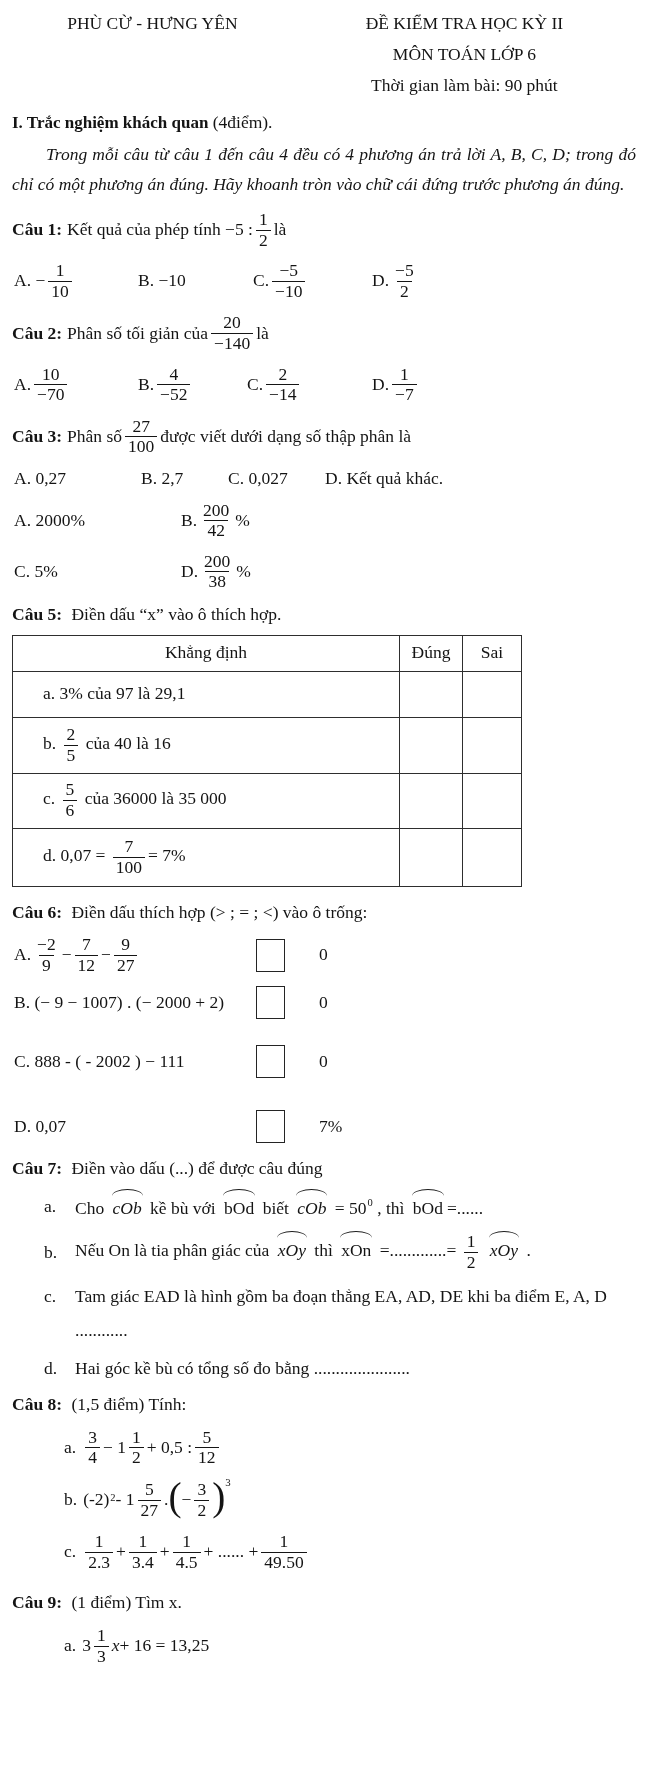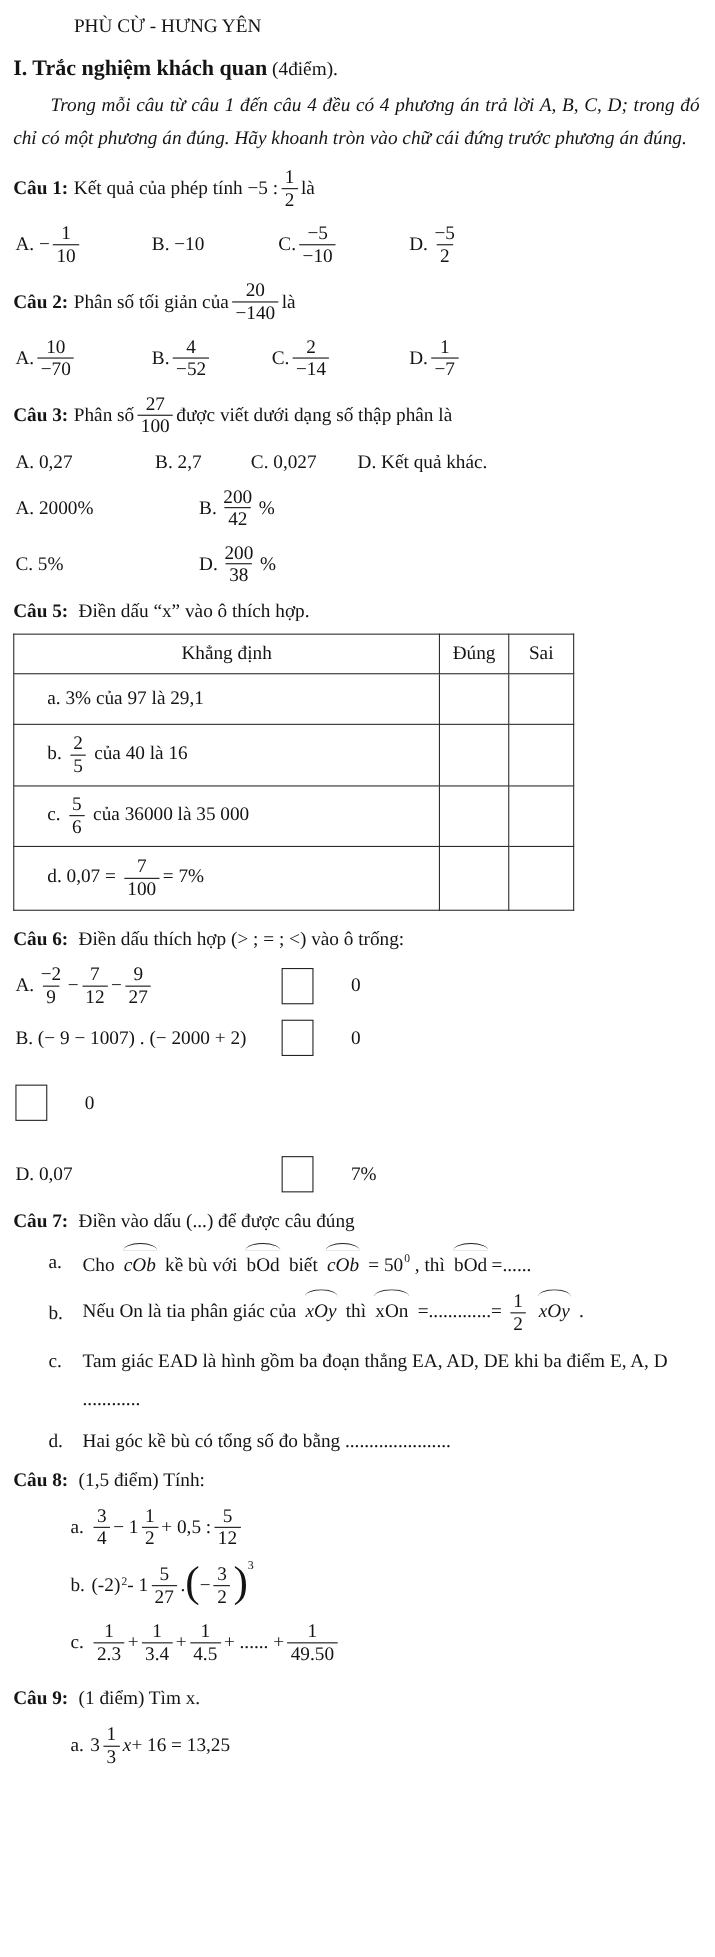--- a/index.html
+++ b/index.html
@@ -11,21 +11,21 @@
   .page{position:relative;width:650px;height:1779px;padding:8px 14px 0 12px;box-sizing:border-box;}
 
   
   .hdr{display:flex;margin-bottom:2px;}
   .hdr-left{width:45%;text-align:center;}
   .hdr-right{width:55%;text-align:center;}
   .hdr div{line-height:31px;}
 
   
   .sec-title{margin:10px 0 4px;}
-  .sec-title .big{font-weight:bold;font-size:20px;}
+  .sec-title .big{font-weight:bold;font-size:17px;}
   .instructions{font-style:italic;text-indent:34px;text-align:justify;margin:4px 0 8px;line-height:30px;}
 
   
   .q{margin:10px 0 2px;}
   .qlabel{font-weight:bold;margin-right:5px;}
   .qrow{display:flex;align-items:center;}
 
   
   .opts{display:flex;align-items:center;margin:9px 0 4px 2px;}
   .opt{display:inline-flex;align-items:center;}
@@ -73,20 +73,25 @@
 </style>
 </head>
 <body>
 
 <div class="page">
 
   <div class="hdr">
     <div class="hdr-left">
       <div>PHÙ CỪ - HƯNG YÊN</div>
     </div>
+    <div class="hdr-right">
+      <div>ĐỀ KIỂM TRA HỌC KỲ II</div>
+      <div>MÔN TOÁN LỚP 6</div>
+      <div>Thời gian làm bài: 90 phút</div>
+    </div>
   </div>
 
   <div class="sec-title">
     <span class="big">I. Trắc nghiệm khách quan</span>
     <span>(4điểm).</span>
   </div>
   <p class="instructions">Trong mỗi câu từ câu 1 đến câu 4 đều có 4 phương án trả lời A, B, C, D; trong đó chỉ có một phương án đúng. Hãy khoanh tròn vào chữ cái đứng trước phương án đúng.</p>
 
   <div class="q qrow">
     <span class="qlabel">Câu 1:</span>
@@ -226,20 +231,21 @@
         </span></span>
     <span class="ansbox"></span>
     <span class="fill-val">0</span>
   </div>
   <div class="fill-row mt10">
     <span class="fill-expr">B.  (− 9 − 1007) . (− 2000 + 2)</span>
     <span class="ansbox"></span>
     <span class="fill-val">0</span>
   </div>
   <div class="fill-row mt26">
+    <span class="fill-expr">C.  888 - ( - 2002 ) − 111</span>
     <span class="ansbox"></span>
     <span class="fill-val">0</span>
   </div>
   <div class="fill-row mt32">
     <span class="fill-expr">D.  0,07</span>
     <span class="ansbox"></span>
     <span class="fill-val">7%</span>
   </div>
 
   <div class="q mt14">

